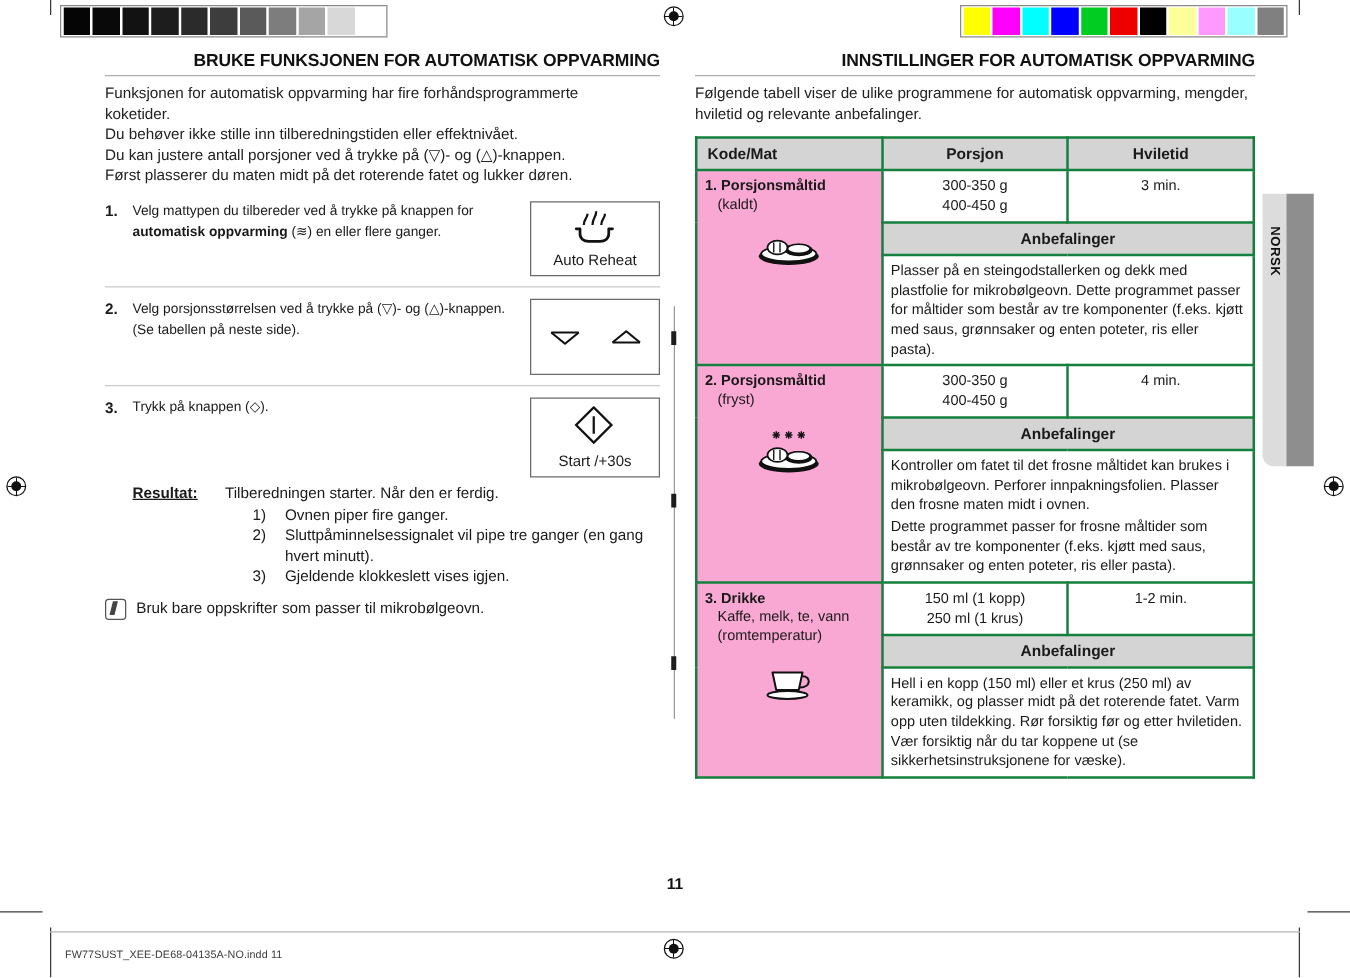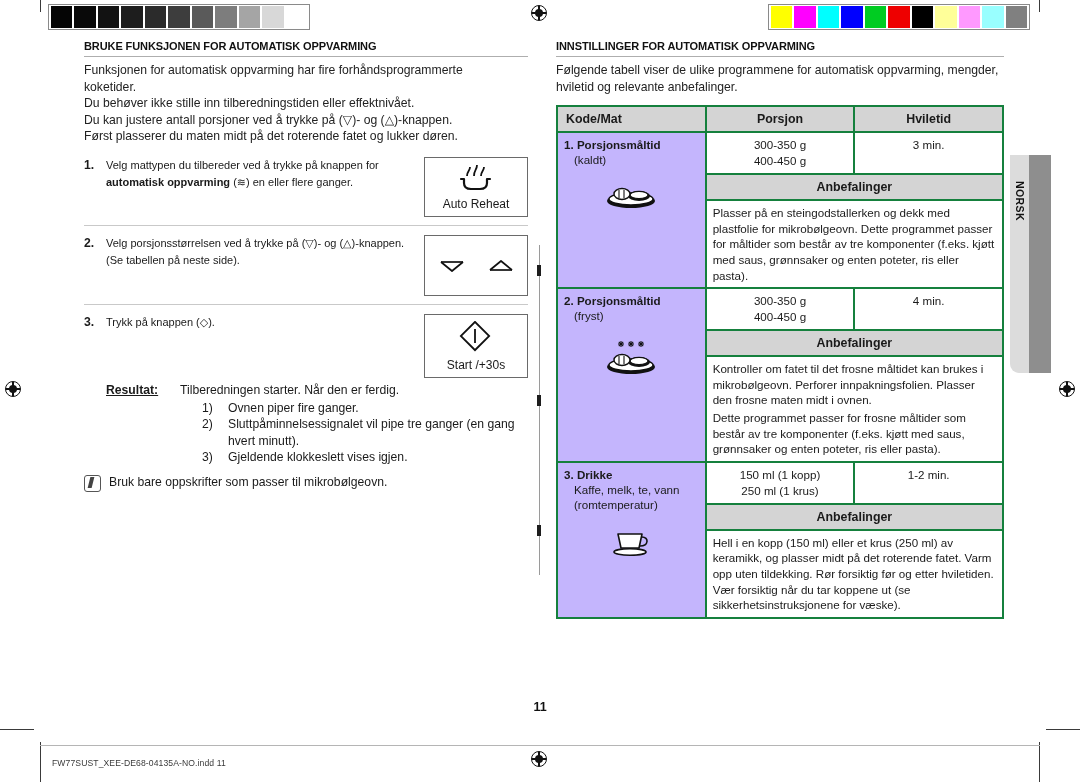--- a/index.html
+++ b/index.html
@@ -70,27 +70,28 @@
   }
 
   .col {
     position: absolute;
     top: 0;
   }
   .col-left  { left: 84px; width: 444px; }
   .col-right { left: 556px; width: 448px; }
 
   h1.section-title {
-    font-size: 11px;
+    font-size: 14px;
     font-weight: bold;
     letter-spacing: -0.1px;
     margin: 0 0 4px 0;
     padding-bottom: 4px;
     border-bottom: 1.5px solid #aeaeae;
     color: #111;
+    text-align: right;
   }
 
   p.intro {
     font-size: 12.2px;
     line-height: 16.6px;
     margin: 5px 0 0 0;
     color: #222;
   }
 
   
@@ -189,21 +190,21 @@
     padding: 4px 6px;
   }
   table.settings-table th {
     background: #d4d4d4;
     font-weight: bold;
     text-align: center;
     font-size: 12.4px;
     padding: 5px 6px;
   }
   td.code-cell {
-    background: #c4b5fd;
+    background: #f9a8d4;
     width: 122px;
     line-height: 15px;
     padding: 5px 8px;
   }
   td.code-cell .code-title { font-weight: bold; }
   td.code-cell .code-sub { display: block; padding-left: 10px; }
   .food-icon-wrap {
     margin-top: 14px;
     text-align: center;
     height: 46px;

